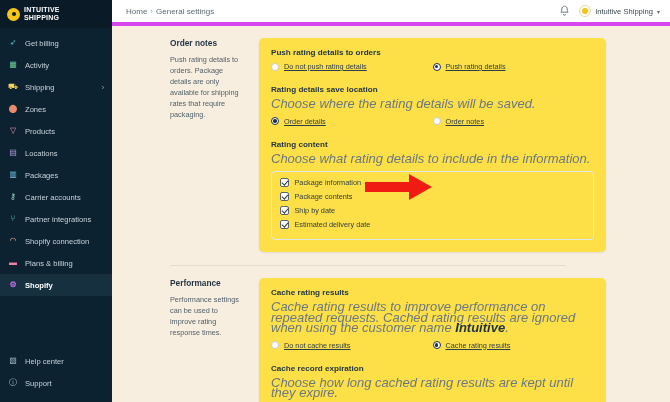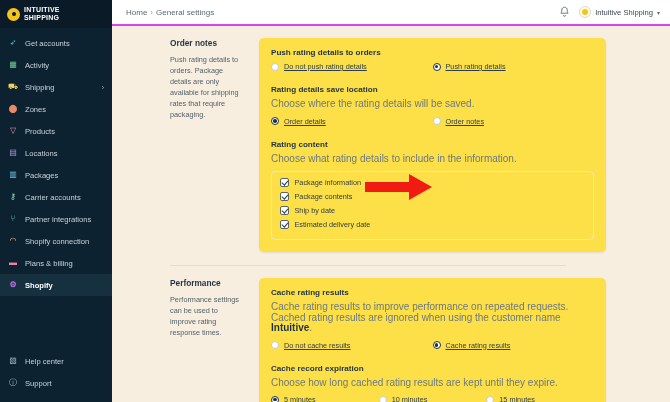--- a/index.html
+++ b/index.html
@@ -63,21 +63,21 @@
   .main {
     flex: 1 1 auto; height: 402px;
     display: flex; flex-direction: column;
     background: #f7eee0;
     position: relative;
   }
   .topbar {
     height: 26px; background: #ffffff;
     display: flex; align-items: center;
     padding: 0 10px 0 14px;
-    border-bottom: 2px solid #d946ef;
+    border-bottom: 4px solid #d946ef;
     flex: 0 0 26px;
   }
   .breadcrumb { font-size: 8px; color: #5c6b73; }
   .breadcrumb .sep { margin: 0 3px; color: #93a1a8; }
   .topbar-right { margin-left: auto; display: flex; align-items: center; gap: 9px; }
   .bell { width: 11px; height: 12px; position: relative; }
   .bell svg { display: block; }
   .account { display: flex; align-items: center; gap: 4px; }
   .acct-avatar {
     width: 12px; height: 12px; border-radius: 50%;
@@ -109,21 +109,21 @@
   .card {
     flex: 1 1 auto;
     background: #fde047;
     border-radius: 5px;
     box-shadow: 0 1px 2px rgba(20,30,40,.09);
     padding: 10px 12px 12px 12px;
   }
   .block { margin-bottom: 14px; }
   .block:last-child { margin-bottom: 0; }
   .blk-title { font-size: 8.1px; font-weight: bold; color: #1f3242; margin-bottom: 5px; }
-  .blk-desc { font-size: 10px; color: #6b7880; line-height: 10.5px; margin-bottom: 7px; }
+  .blk-desc { font-size: 13px; color: #6b7880; line-height: 10.5px; margin-bottom: 7px; font-style: italic; }
   .blk-desc b { color: #1f3242; font-weight: bold; }
 
   .opt-row { display: flex; }
   .opt { display: flex; align-items: center; gap: 5px; font-size: 7.3px; color: #2e3d47; cursor: pointer; }
   .opt.w2 { width: 50%; text-decoration: underline; }
   .opt.w3 { width: 33.33%; }
 
   .radio {
     width: 8px; height: 8px; border-radius: 50%;
     border: 1px solid #c3ccd2; background: #fff;
@@ -173,21 +173,21 @@
 <div class="app">
 
   <nav class="sidebar">
     <div class="logo-row">
       <span class="logo-bulb"></span>
       <span class="logo-text"><span>INTUITIVE</span><br><span>SHIPPING</span></span>
     </div>
     <div class="nav" id="nav-main">
     <div class="nav-item">
       <span class="ico" style="color:#4fc9c6">➶</span>
-      <span>Get accounts</span>
+      <span>Get billing</span>
 
     </div>
     <div class="nav-item">
       <span class="ico" style="color:#6fd49a">▦</span>
       <span>Activity</span>
 
     </div>
     <div class="nav-item">
       <span class="ico" style="color:#f2d65c">⛟</span>
       <span>Shipping</span>

